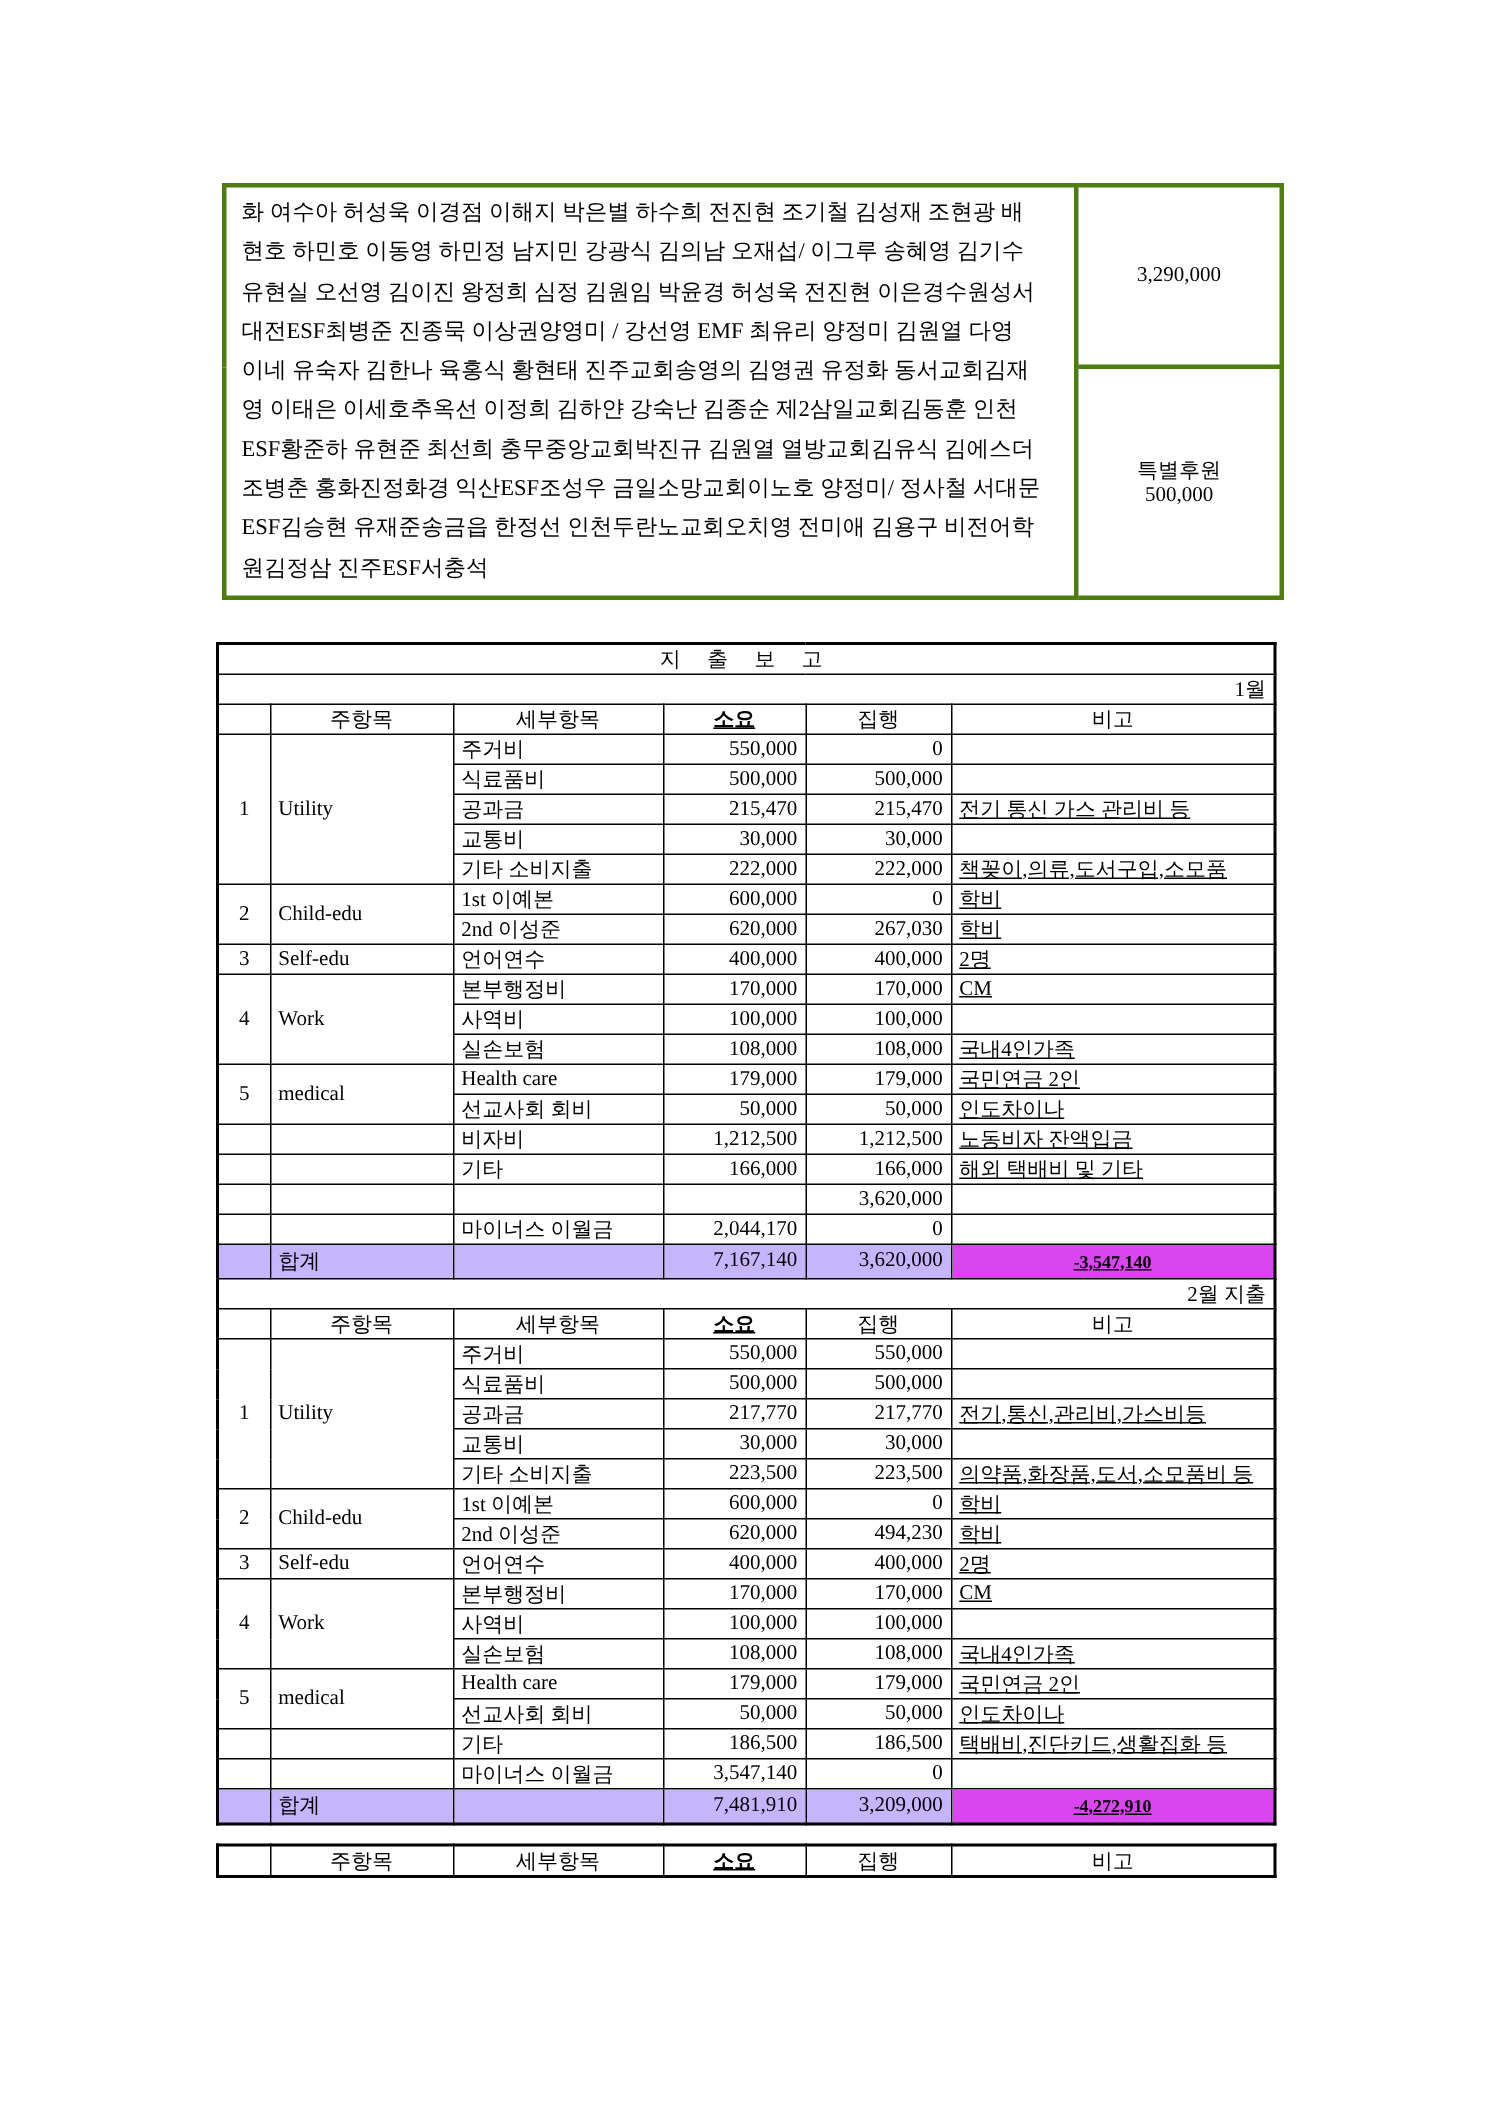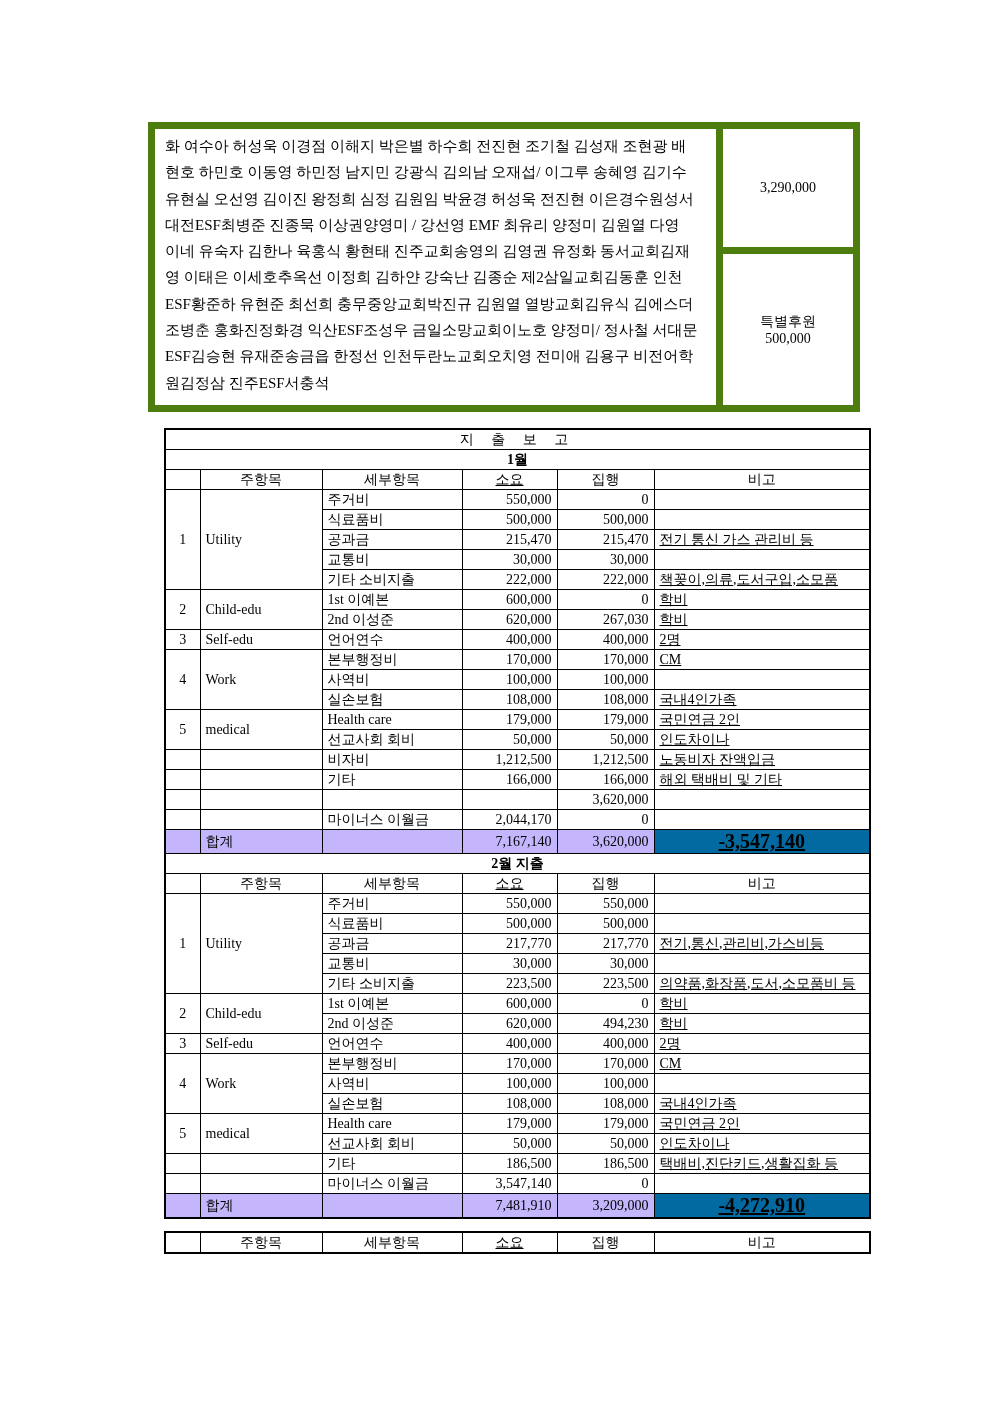--- a/index.html
+++ b/index.html
@@ -5,48 +5,48 @@
   html, body { margin:0; padding:0; background:#ffffff; }
   .page {
     position:relative; width:992px; height:1403px; background:#ffffff;
     color:#000; font-family:"Liberation Serif","DejaVu Serif",serif;
     overflow:hidden;
   }
   table { border-collapse:collapse; table-layout:fixed; }
 
   
   .donor-table { position:absolute; left:148px; top:122px; width:705px; border:2px solid #000; }
-  .donor-table td { border:7px solid #4d7c0f;margin-top:12px; }
+  .donor-table td { border:3px solid #4d7c0f;margin-top:12px; }
   .donor-text {
     vertical-align:top; padding:4px 8px 2px 10px;
     font-size:15px; line-height:26.3px; white-space:pre-line;
   }
   .donor-amount { text-align:center; vertical-align:middle; font-size:14px; }
   .donor-amount .lbl { display:block; }
 
   
-  .report { position:absolute; left:164px; top:428px; width:705px; }
+  .report { position:absolute; left:144px; top:428px; width:705px; }
   .exp-table { width:705px; border:2px solid #000; }
   .exp-table td {
     border:1px solid #000; height:19px; font-size:14px; padding:0 5px;
     vertical-align:middle; overflow:hidden; white-space:nowrap;
   }
   .c-title  { text-align:center; font-size:26px; letter-spacing:7px; height:36px; padding:0; }
-  .c-section{ text-align:center; font-size:15px; font-weight:bold; height:22px; }
+  .c-section{ text-align:right; font-size:15px; font-weight:normal; height:22px; }
   .c-h      { text-align:center; height:19px; }
-  .u        { text-decoration:underline; }
+  .u        { text-decoration:underline;font-weight:bold; }
   .c-idx    { text-align:center; }
   .c-cat    { text-align:left; padding-left:9px; }
   .c-det    { text-align:left; white-space:pre; }
   .c-need, .c-spent { text-align:right; }
   .c-rem    { text-align:left; font-size:12.5px;text-decoration:underline; }
   tr.sum td { background:#c4b5fd; height:22px; }
   tr.sum td.c-rem {
-    background:#0369a1; text-align:center;
-    font-size:20px; font-weight:bold;
+    background:#d946ef; text-align:center;
+    font-size:12px; font-weight:bold;
   }
   .march-table { margin-top:12px; }
 </style>
 </head>
 <body>
 
 <div class="page">
 
   <table class="donor-table">
     <colgroup>

